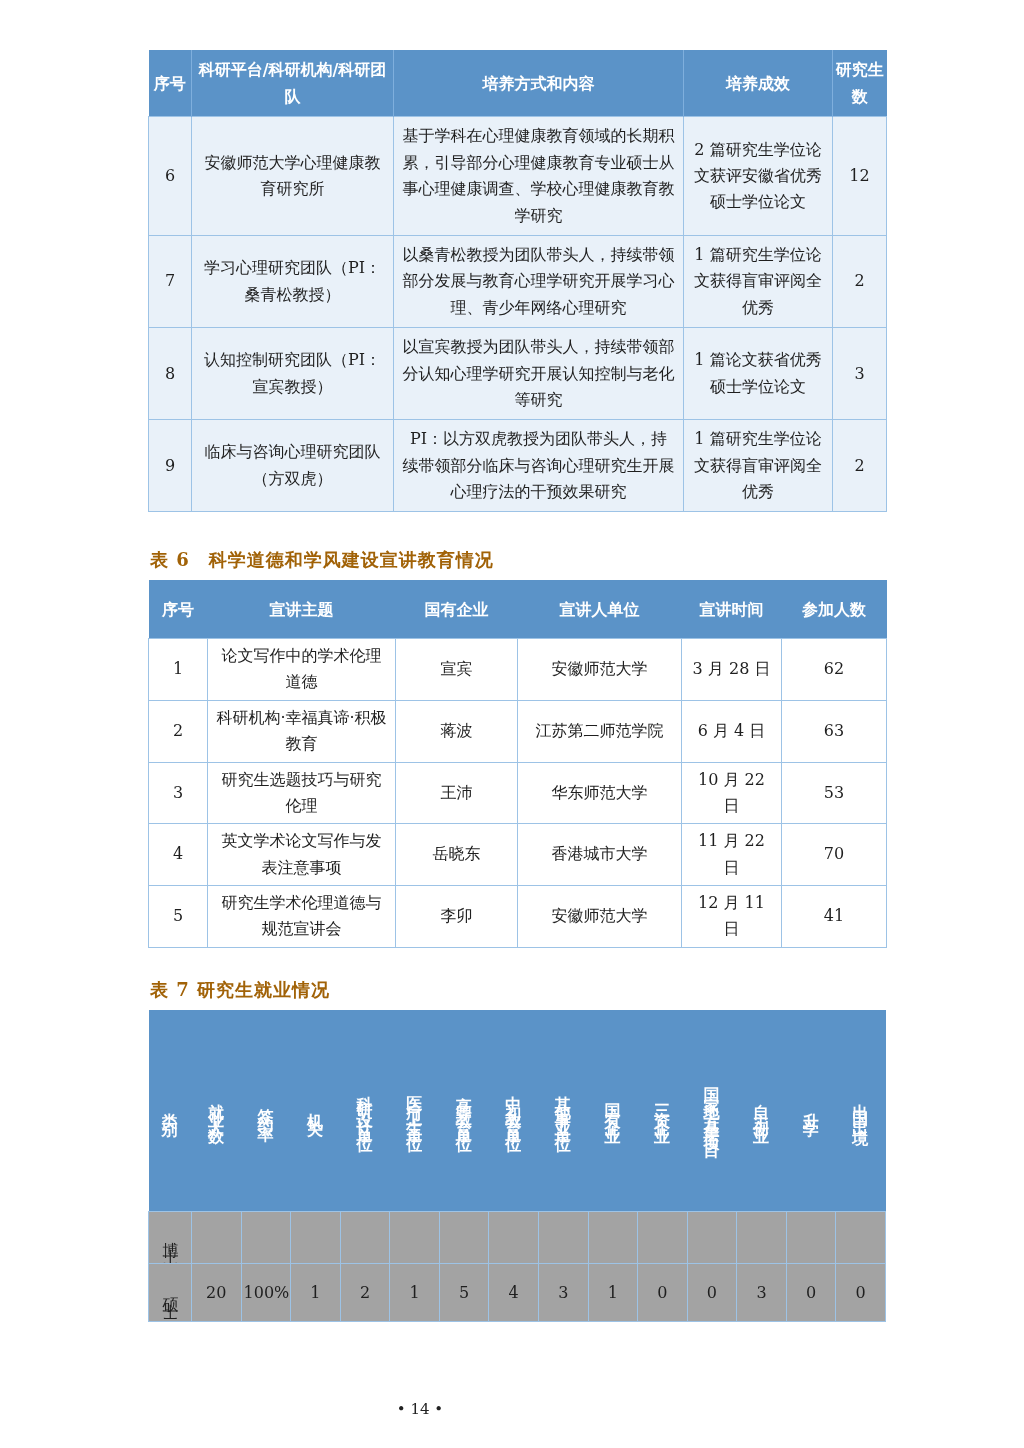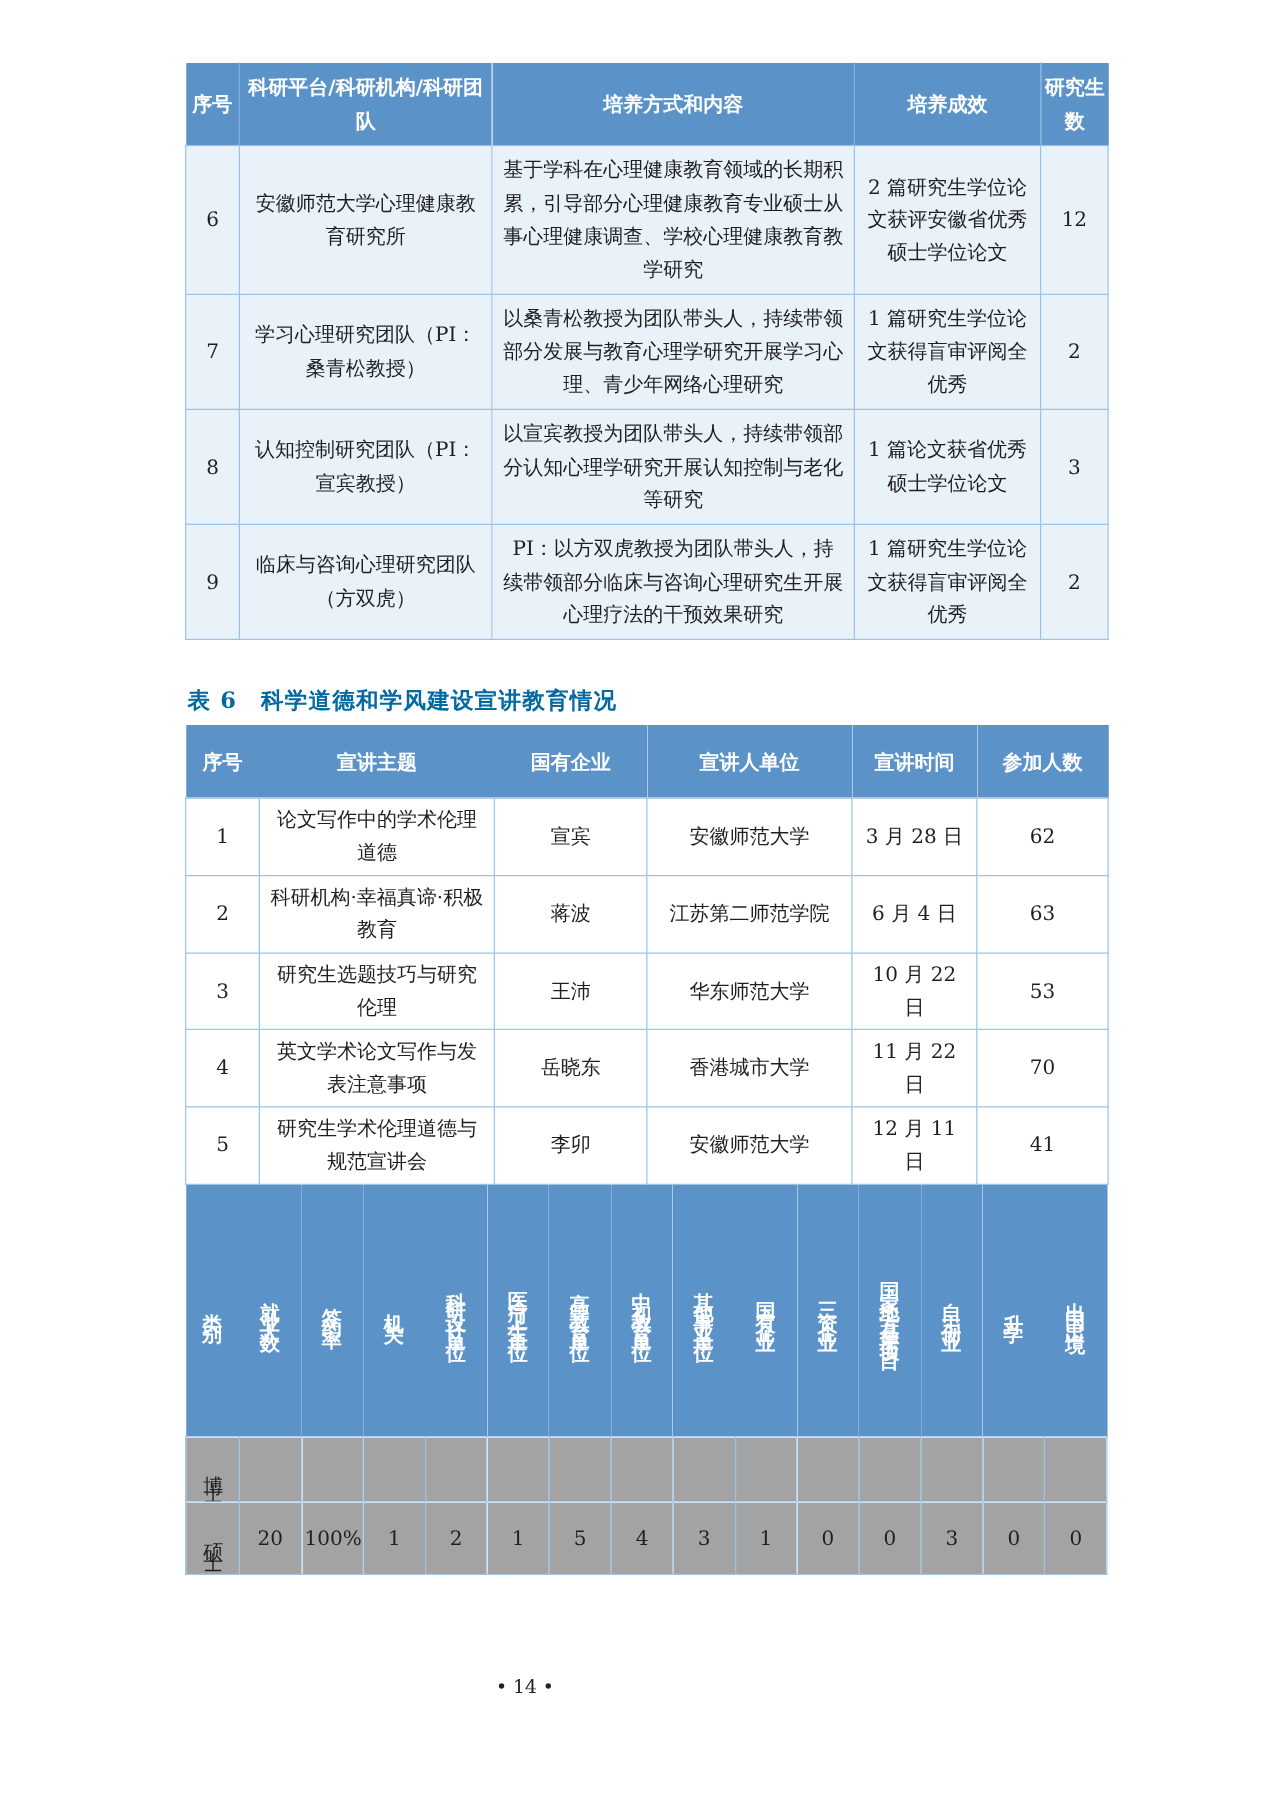--- a/index.html
+++ b/index.html
@@ -49,21 +49,21 @@
     vertical-align: middle;
     padding: 6px 8px;
   }
   .tbl5 tbody tr.r-tall td { height: 104px; }
   .tbl5 tbody tr.r-med  td { height: 84px; }
 
   
   .caption {
     font-weight: bold;
     font-size: 18px;
-    color: #0369a1;
+    color: #a16207;
     letter-spacing: 1px;
   }
   .caption6 { margin: 36px 0 8px 2px; }
   .caption7 { margin: 30px 0 8px 2px; }
   .tbl6 thead th { height: 58px; }
   .tbl6 tbody td {
     background: #ffffff;
     border: 1px solid var(--grid-border, #9dc3e6);
     font-size: 16px;
     line-height: 1.65;
@@ -104,21 +104,21 @@
     writing-mode: vertical-rl;
     text-orientation: upright;
     letter-spacing: 7px;
     display: inline-block;
     font-size: 16px;
   }
 
   
   .footer {
     position: absolute;
-    top: 1340px;
+    top: 1400px;
     left: 0;
     width: 840px;
     text-align: center;
     font-size: 15px;
     color: #222222;
   }
 </style>
 </head>
 <body>
 
@@ -230,20 +230,21 @@
         <td>5</td>
         <td>研究生学术伦理道德与规范宣讲会</td>
         <td>李卯</td>
         <td>安徽师范大学</td>
         <td>12 月 11 日</td>
         <td>41</td>
       </tr>
     </tbody>
   </table>
 
+  <div class="caption caption7">表 7 研究生就业情况</div>
   <table class="tbl7">
     <colgroup>
       <col style="width:43px">
       <col>
         <col>
         <col>
         <col>
         <col>
         <col>
         <col>

